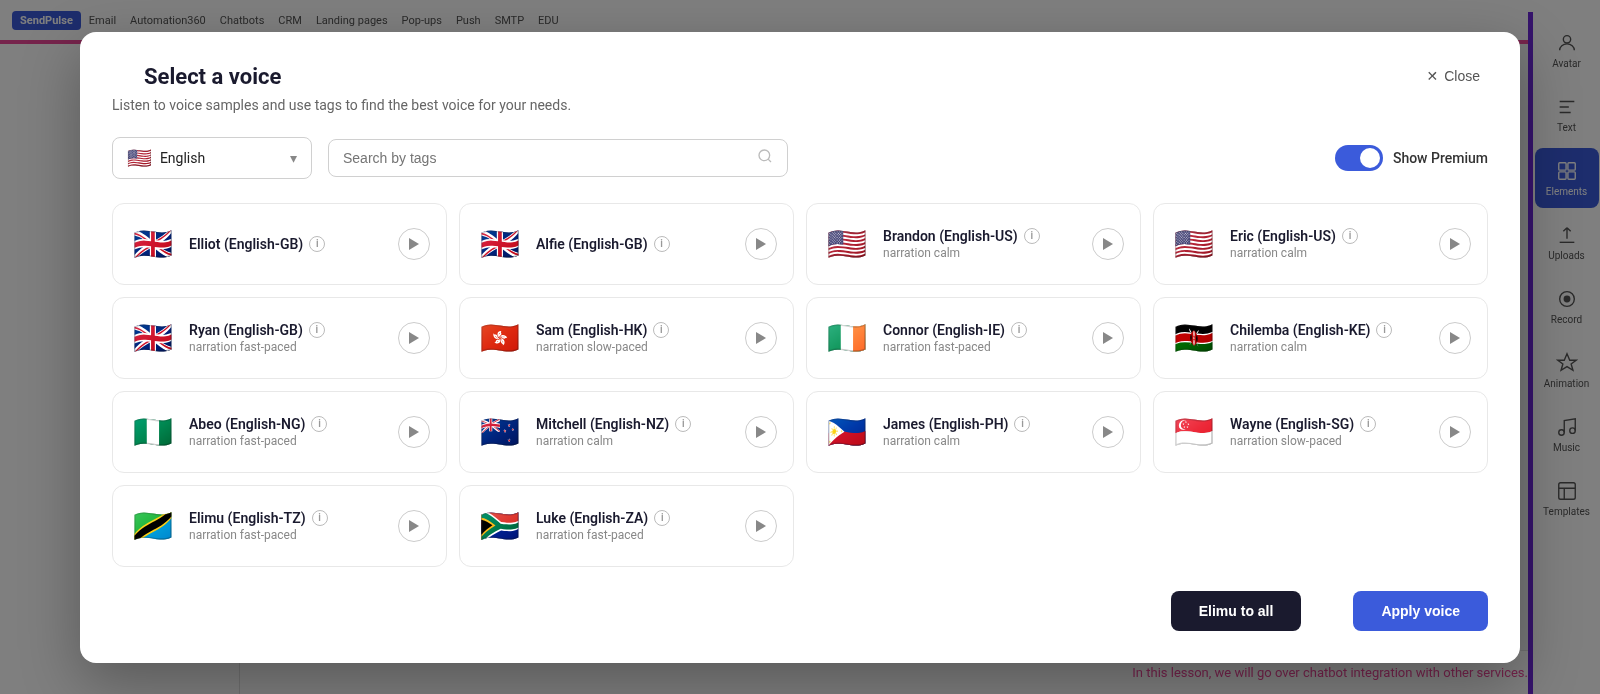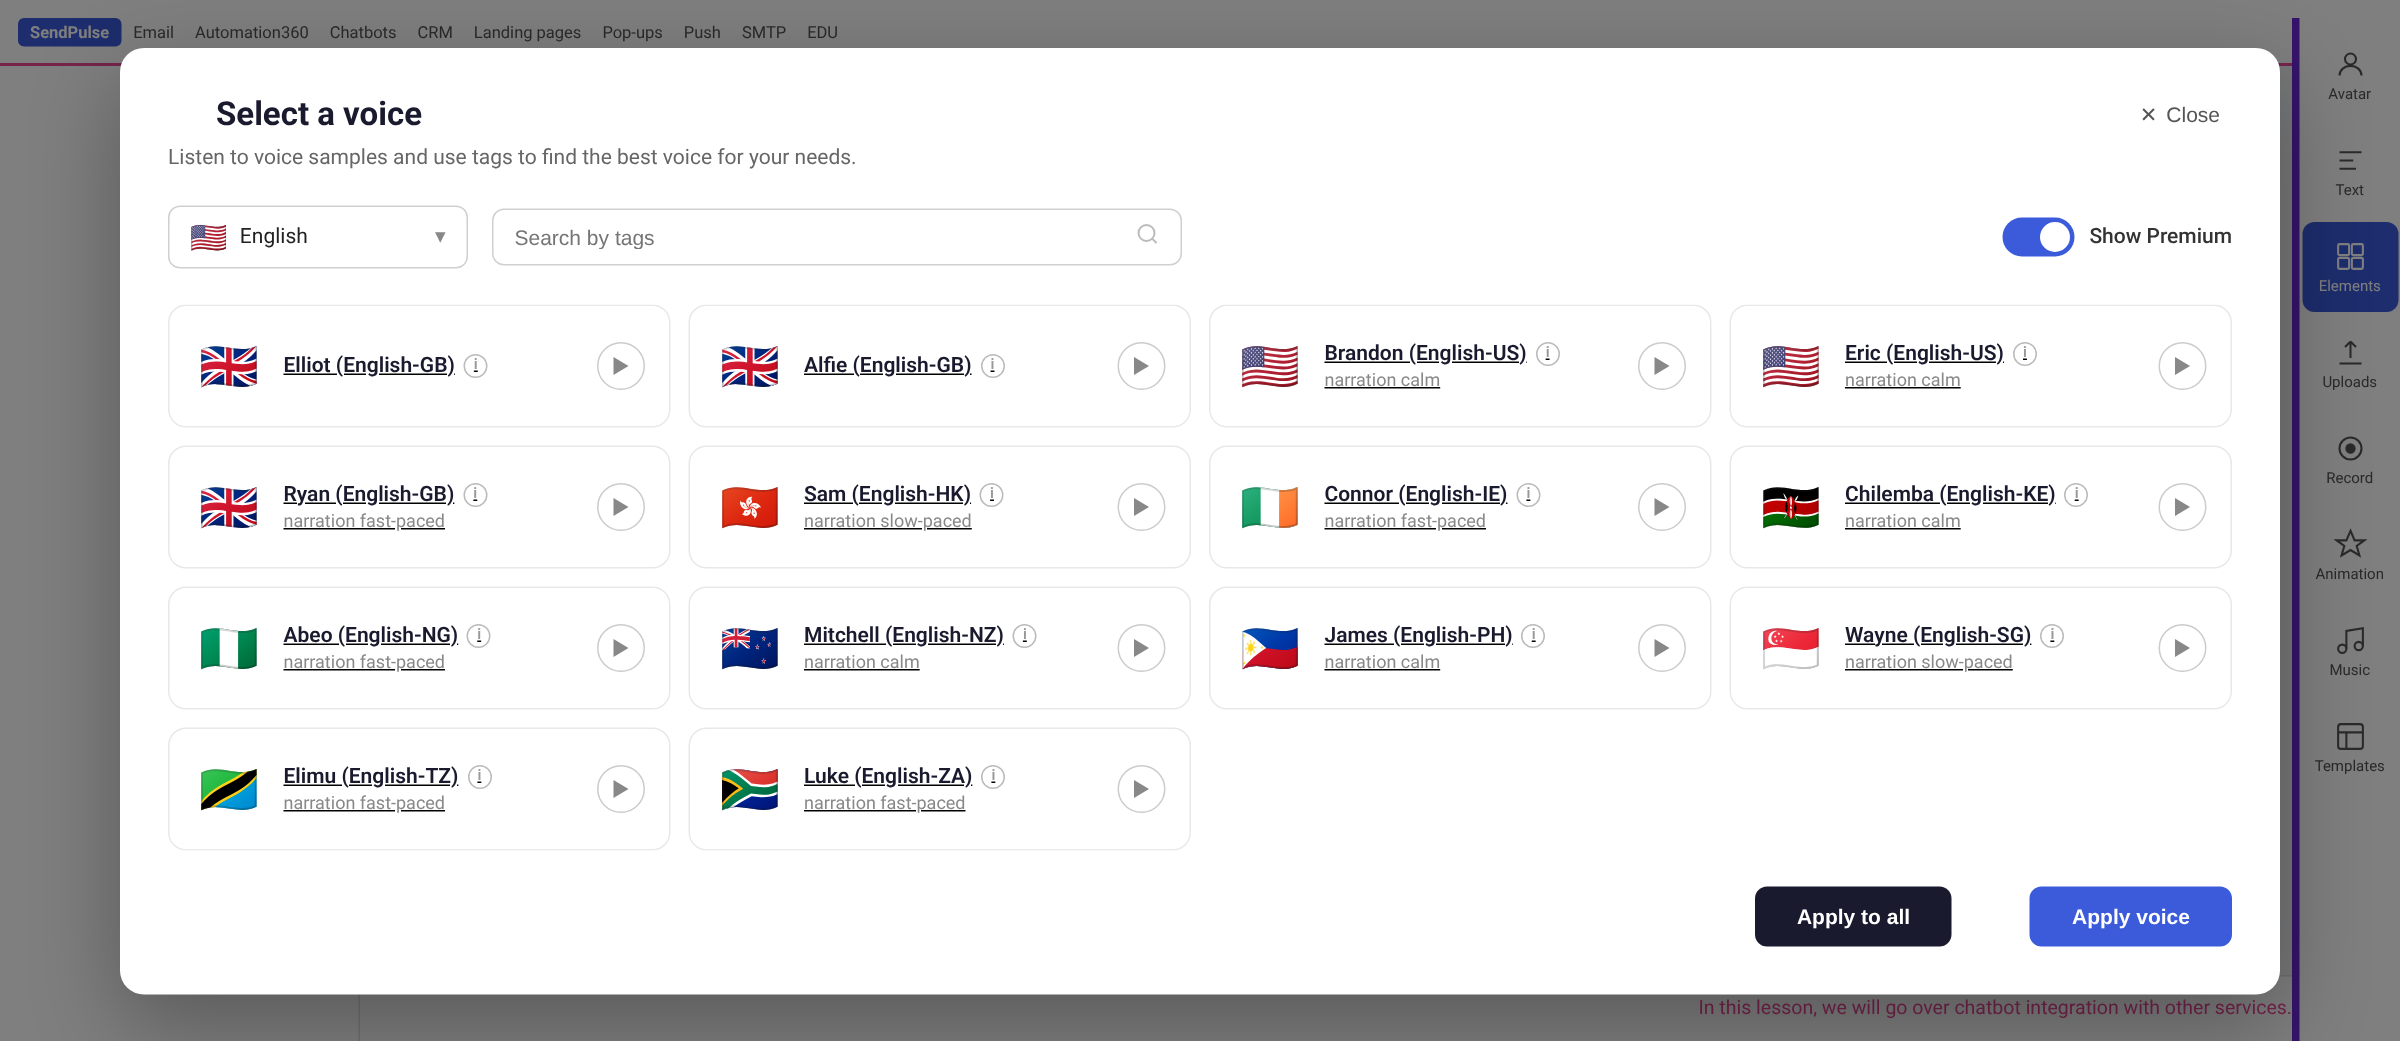--- a/index.html
+++ b/index.html
@@ -19,21 +19,21 @@
       background: #f0f2f5;
       display: flex;
     }
 
     
     .topbar {
       position: absolute;
       top: 0; left: 0; right: 0;
       height: 44px;
       background: #fff;
-      border-bottom: 2px solid #ec4899;
+      border-bottom: 4px solid #ec4899;
       display: flex;
       align-items: center;
       padding: 0 12px;
       gap: 8px;
       z-index: 1;
     }
     .topbar-logo {
       background: #3b5bdb;
       color: #fff;
       font-size: 11px;
@@ -262,21 +262,20 @@
       font-size: 32px;
       display: flex;
       align-items: center;
       justify-content: center;
       overflow: hidden;
     }
 
     .voice-info {
       flex: 1;
       min-width: 0;
-      text-decoration: underline;
     }
 
     .voice-name-row {
       display: flex;
       align-items: center;
       gap: 6px;
       font-size: 14px;
       font-weight: 600;
       color: #1a1a2e;
     }
@@ -719,18 +718,18 @@
       </div>
       <div class="play-btn">
         <svg width="12" height="14" viewBox="0 0 12 14" fill="currentColor">
           <path d="M1 1l10 6L1 13V1z"></path>
         </svg>
       </div>
     </div>
       </div>
 
     <div class="modal-footer">
-      <button class="btn-apply-all">Apply to all</button>
+      <button class="btn-apply-all">Elimu to all</button>
       <button class="btn-apply-voice">Apply voice</button>
     </div>
 
   </div>
 </div>
 
 </body></html>

